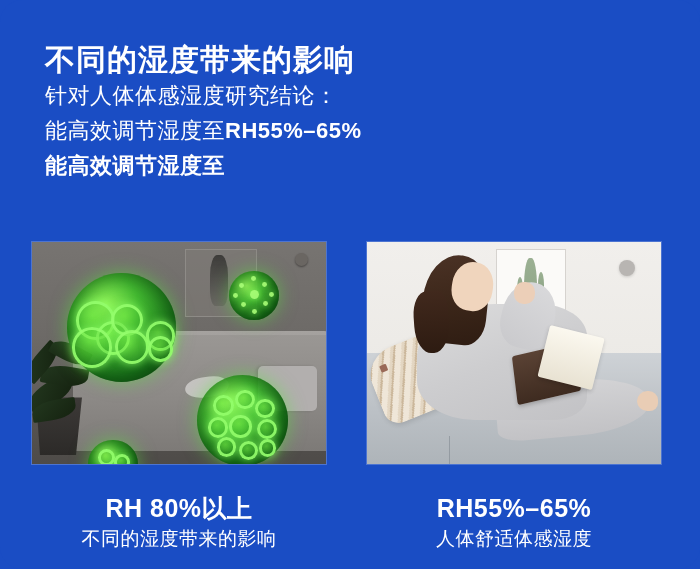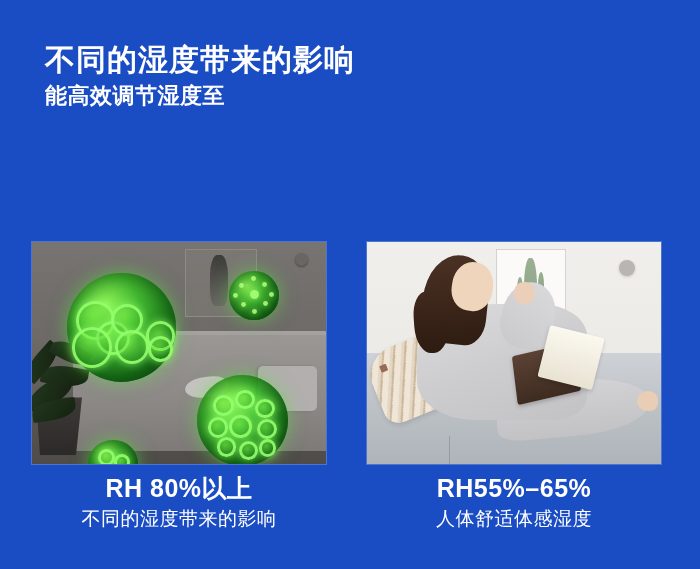--- a/index.html
+++ b/index.html
@@ -282,21 +282,21 @@
     background: linear-gradient(180deg, #fbf8ef 0%, #e8e2d2 100%);
     border-radius: 2px;
     transform: rotate(14deg);
     box-shadow: 0 2px 4px rgba(0,0,0,0.18);
   }
 
   
   .captions {
     position: absolute;
     left: 0;
-    top: 472px;
+    top: 492px;
     width: 572px;
     height: 77px;
   }
   .caption-col {
     position: absolute;
     top: 0;
     width: 294px;
     text-align: center;
   }
   .caption-col.left  { left: 32px; }
@@ -319,20 +319,22 @@
   }
 </style>
 </head>
 <body>
 
 <div id="poster">
 
   <h1 class="headline">不同的湿度带来的影响</h1>
 
   <div class="bodycopy">
+    <div class="bodyline regular">针对人体体感湿度研究结论：</div>
+    <div class="bodyline regular"><span>能高效调节湿度至</span><span class="inline-bold">RH55%–65%</span></div>
     <div class="bodyline bold">能高效调节湿度至</div>
   </div>
 
   <div class="panels">
 
     <div class="panel left">
       <div class="scene">
         <div class="lw-wall"></div>
         <div class="lw-floor"></div>
         <div class="lw-frame"></div>

